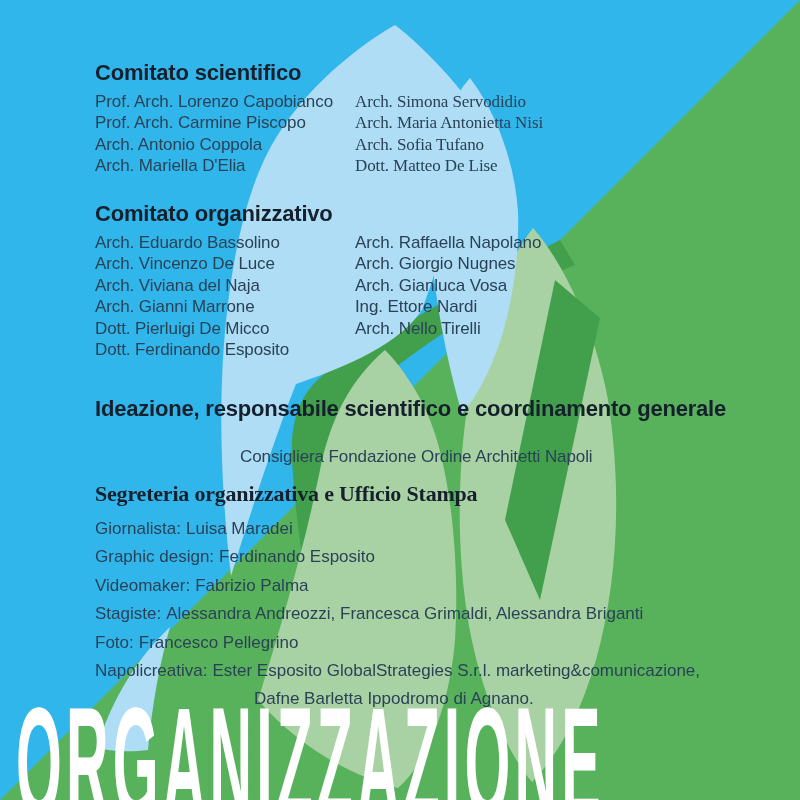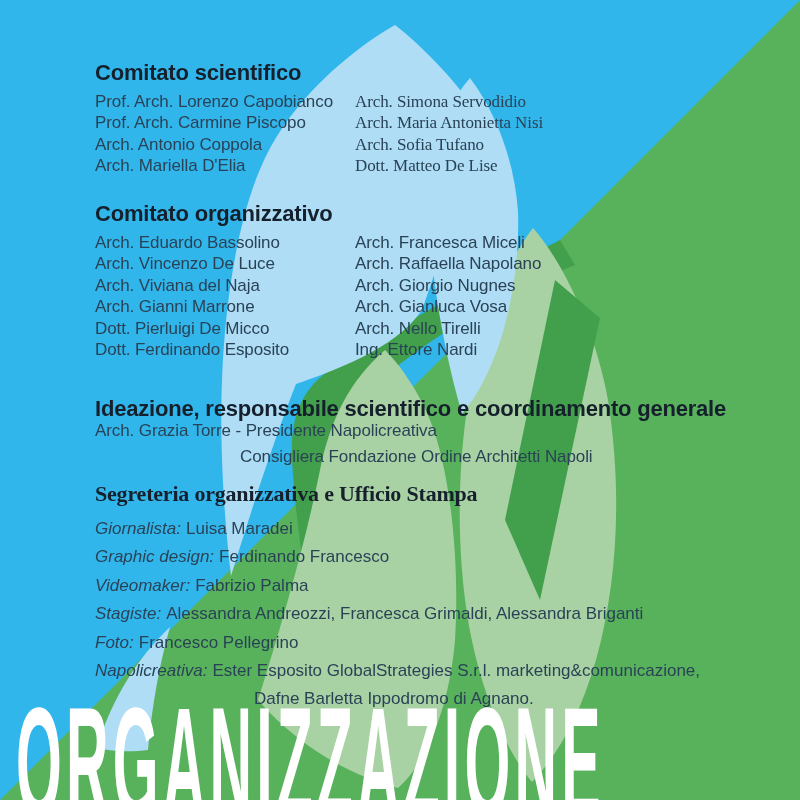--- a/index.html
+++ b/index.html
@@ -14,21 +14,21 @@
     margin:0;font-size:22px;font-weight:bold;letter-spacing:-0.2px;
     color:var(--heading);
   }
   .sec-long{font-size:20px;}
   .body-line{
     font-size:17px;letter-spacing:-0.1px;color:var(--body);
     line-height:21.4px;
   }
   .rows div{line-height:21.4px;}
   .entry{line-height:28.4px;font-size:17px;color:var(--body);}
-  .entry .lbl{font-style:italic;margin-right:5px;}
+  .entry .lbl{margin-right:5px;}
   .headline{
     position:absolute;left:16px;top:685px;
     font-size:155px;font-weight:bold;line-height:155px;
     letter-spacing:11px;color:#ffffff;
     transform:scale(0.38,1);transform-origin:left top;
     white-space:nowrap;
   }
 </style>
 </head>
 <body>
@@ -83,39 +83,37 @@
   <h2 class="sec txt" style="left:95px;top:201px;">Comitato organizzativo</h2>
   <div class="txt rows body-line" style="left:95px;top:232px;">
     <div>Arch. Eduardo Bassolino</div>
     <div>Arch. Vincenzo De Luce</div>
     <div>Arch. Viviana del Naja</div>
     <div>Arch. Gianni Marrone</div>
     <div>Dott. Pierluigi De Micco</div>
     <div>Dott. Ferdinando Esposito</div>
   </div>
   <div class="txt rows body-line" style="left:355px;top:232px;">
-    <div>Arch. Francesca Miceli</div>
     <div>Arch. Raffaella Napolano</div>
     <div>Arch. Giorgio Nugnes</div>
     <div>Arch. Gianluca Vosa</div>
+    <div>Ing. Ettore Nardi</div>
     <div>Arch. Nello Tirelli</div>
-    <div>Ing. Ettore Nardi</div>
   </div>
 
   <h2 class="sec sec-long txt" style="left:95px;top:396px;">Ideazione, responsabile scientifico e coordinamento generale</h2>
-  <div class="txt body-line" style="left:95px;top:420px;">Arch. Grazia Torre - Presidente Napolicreativa</div>
   <div class="txt body-line" style="left:240px;top:446px;">Consigliera Fondazione Ordine Architetti Napoli</div>
 
   <h2 class="sec txt" style="left:95px;top:481px;font-family:Liberation Serif, serif;">Segreteria organizzativa e Ufficio Stampa</h2>
   <div class="txt" style="left:95px;top:515px;">
     <div class="entry">
       <span class="lbl">Giornalista:</span><span>Luisa Maradei</span>
     </div>
     <div class="entry">
-      <span class="lbl">Graphic design:</span><span>Ferdinando Francesco</span>
+      <span class="lbl">Graphic design:</span><span>Ferdinando Esposito</span>
     </div>
     <div class="entry">
       <span class="lbl">Videomaker:</span><span>Fabrizio Palma</span>
     </div>
     <div class="entry">
       <span class="lbl">Stagiste:</span><span>Alessandra Andreozzi, Francesca Grimaldi, Alessandra Briganti</span>
     </div>
     <div class="entry">
       <span class="lbl">Foto:</span><span>Francesco Pellegrino</span>
     </div>

